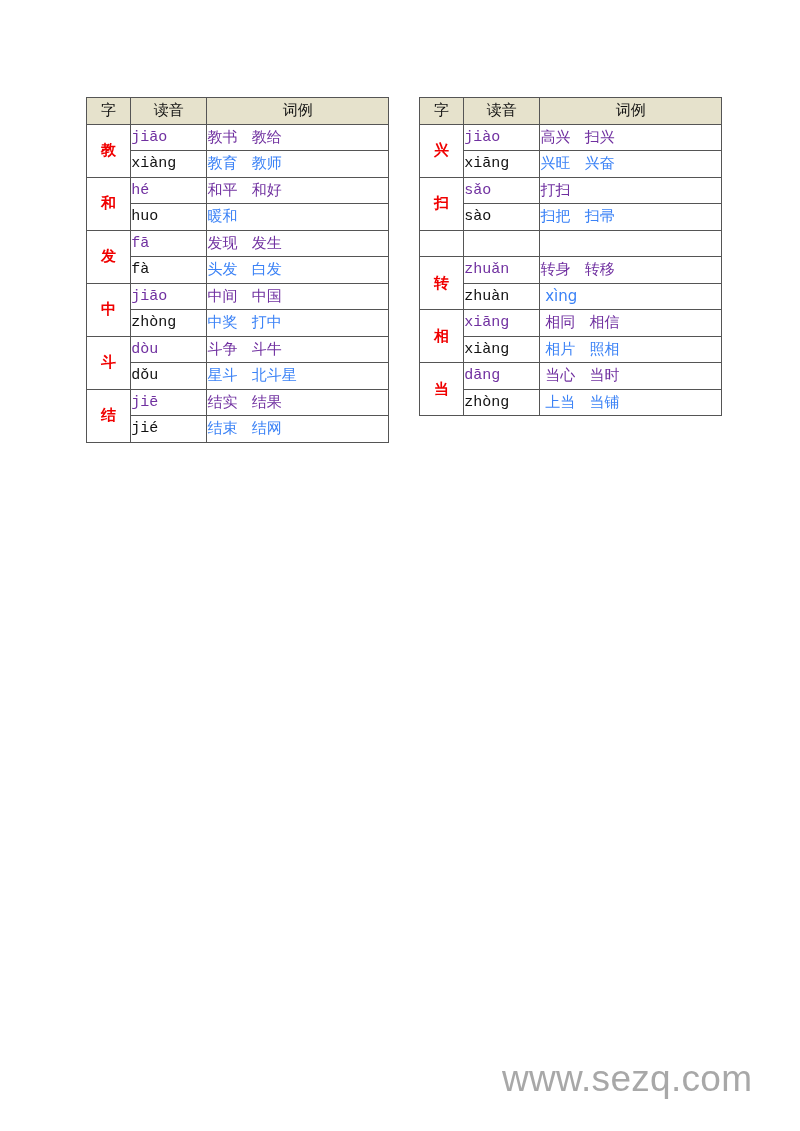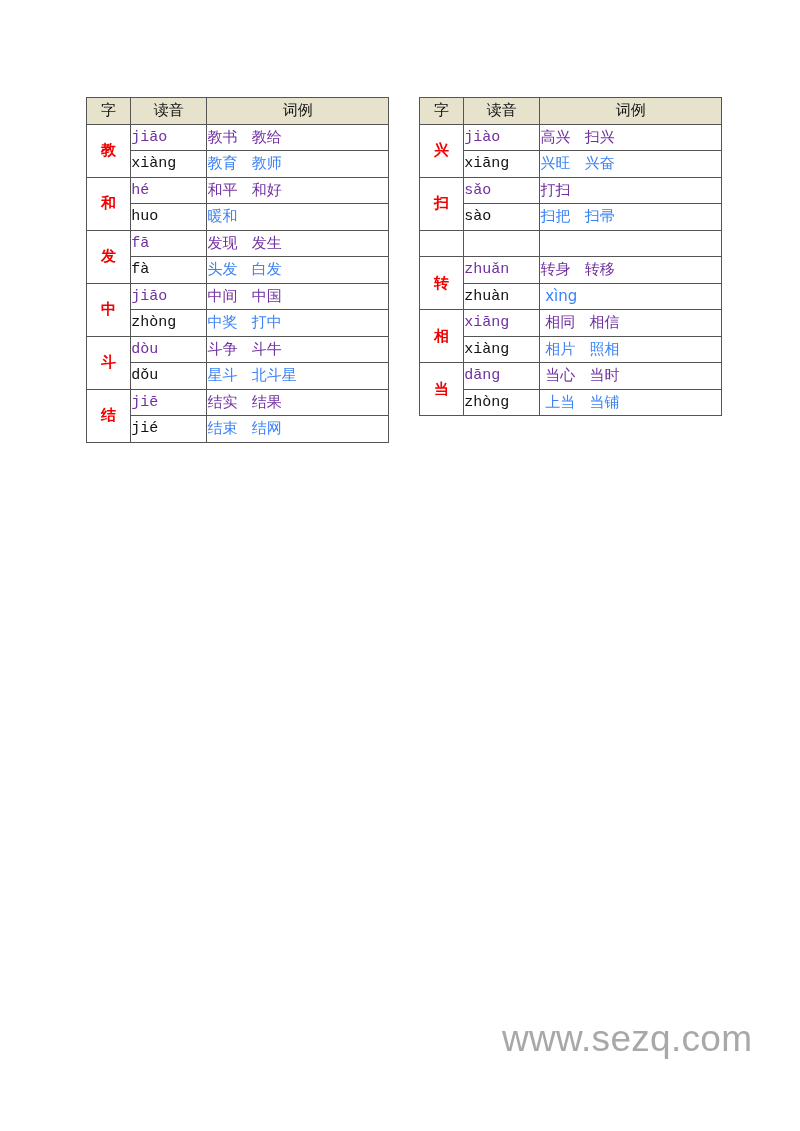--- a/index.html
+++ b/index.html
@@ -18,21 +18,21 @@
     background: #e6e2cc; font-weight: normal; color: #111; text-align: center;
   }
   td.char { color: #f00000; text-align: center; font-weight: bold; }
   td.py { font-family: Liberation Mono, monospace; font-size: 14px; padding-left: 7px; color: #111; }
   td.ex { padding-left: 7px; color: #3b82f6; white-space: pre; }
   tr.primary td.py, tr.primary td.ex { color: #7030a0; }
   #t1 { left: 86px; top: 97px; width: 303px; }
   #t2 { left: 419px; top: 97px; width: 303px; }
   .c1 { width: 44px; } .c2 { width: 76px; } .c3 { width: 181px; }
   .watermark {
-    position: absolute; left: 502px; top: 1018px; font-family: "Liberation Sans", sans-serif;
+    position: absolute; left: 502px; top: 1058px; font-family: "Liberation Sans", sans-serif;
     font-size: 37px; color: #a8a8a8; letter-spacing: 0.3px;
   }
 </style>
 </head>
 <body>
 
 <table class="vocab" id="t1">
   <colgroup>
       <col class="c1">
       <col class="c2">

